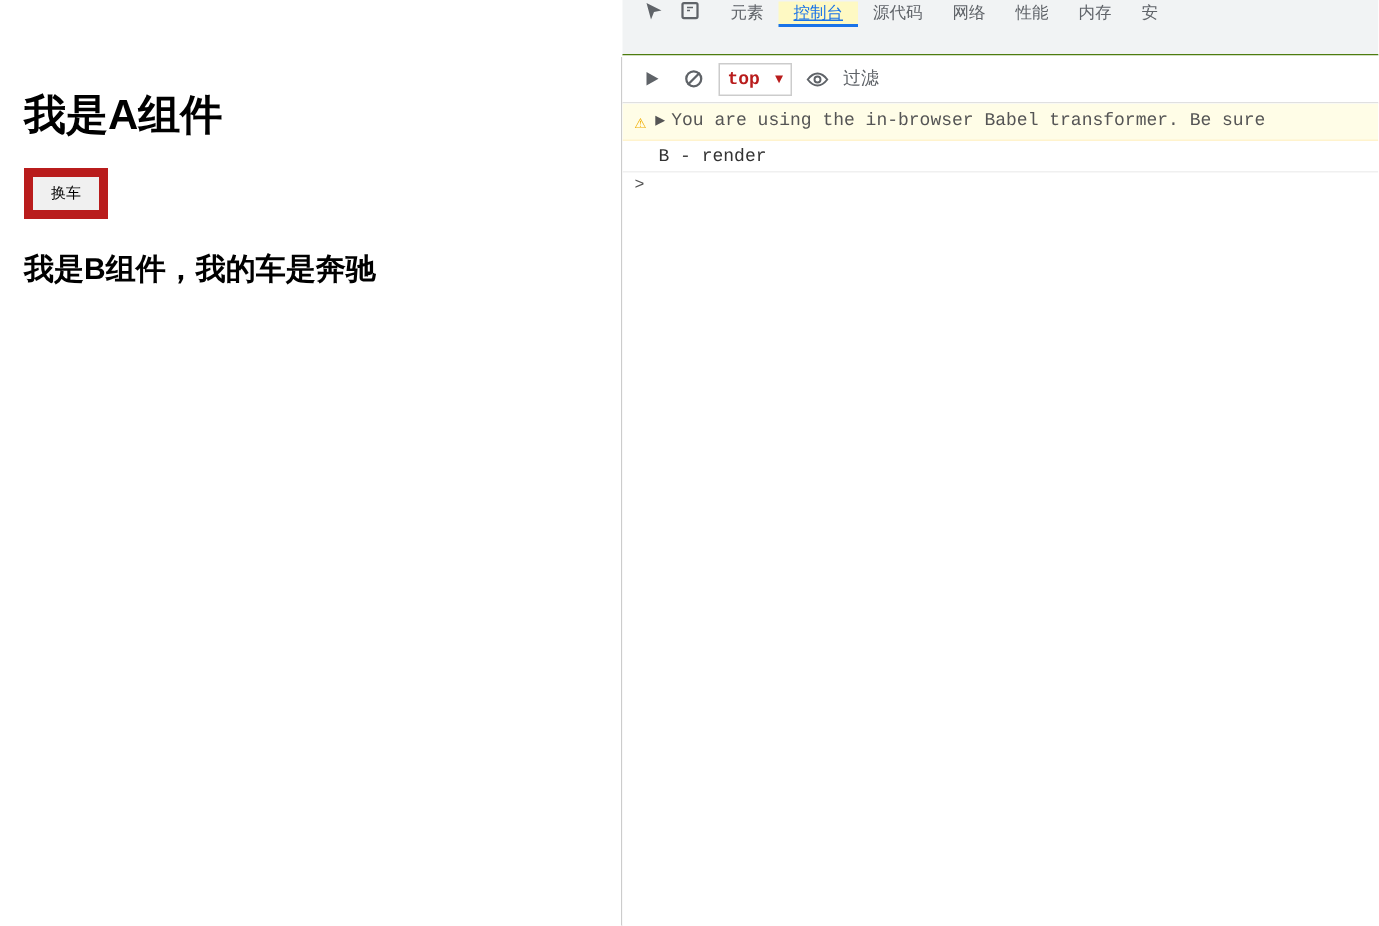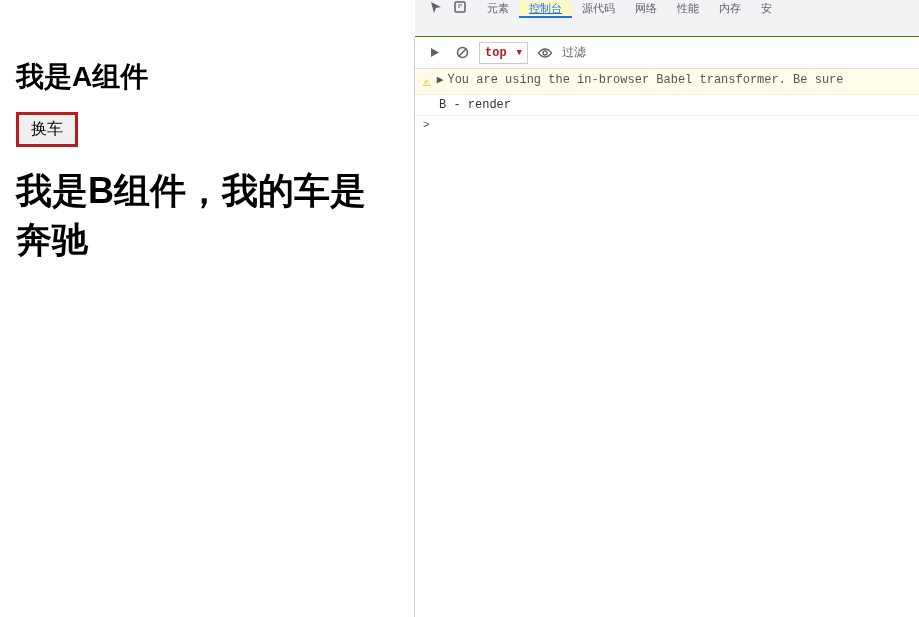--- a/index.html
+++ b/index.html
@@ -19,30 +19,30 @@
     .component-a-title {
       font-size: 28px;
       font-weight: bold;
       color: #000;
       margin-bottom: 16px;
     }
 
     .change-car-btn {
       display: inline-block;
       padding: 4px 12px;
-      border: 3px solid #b91c1c;
+      border: 6px solid #b91c1c;
       background: #f0f0f0;
-      font-size: 16px;
+      font-size: 10px;
       cursor: pointer;
       margin-bottom: 20px;
       color: #000;
     }
 
     .component-b-text {
-      font-size: 36px;
+      font-size: 20px;
       font-weight: bold;
       color: #000;
     }
 
     
     .devtools-panel {
       flex: 1;
       height: 100%;
       background: #fff;
       display: flex;

